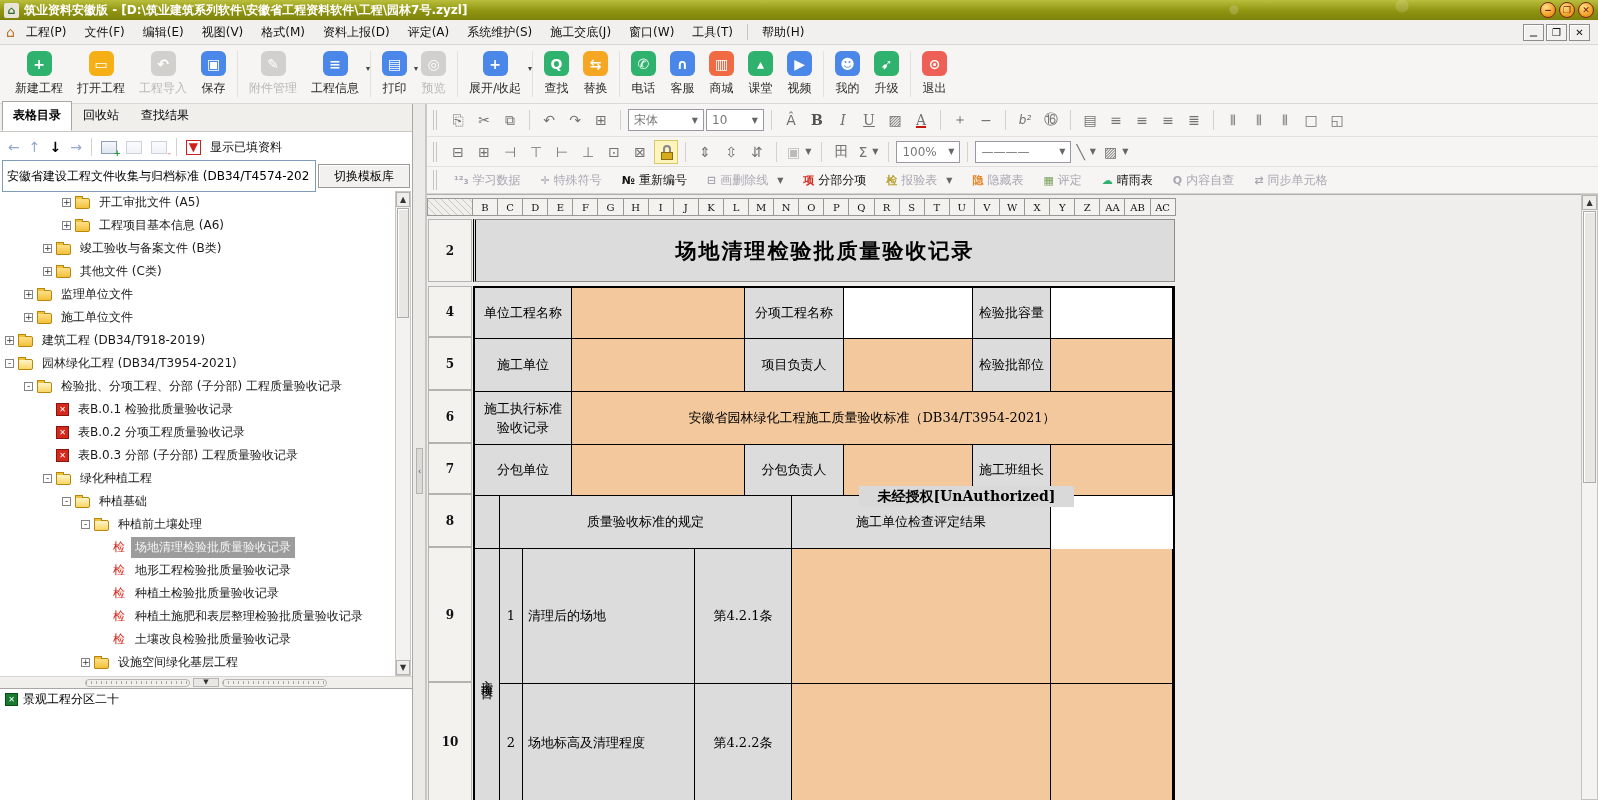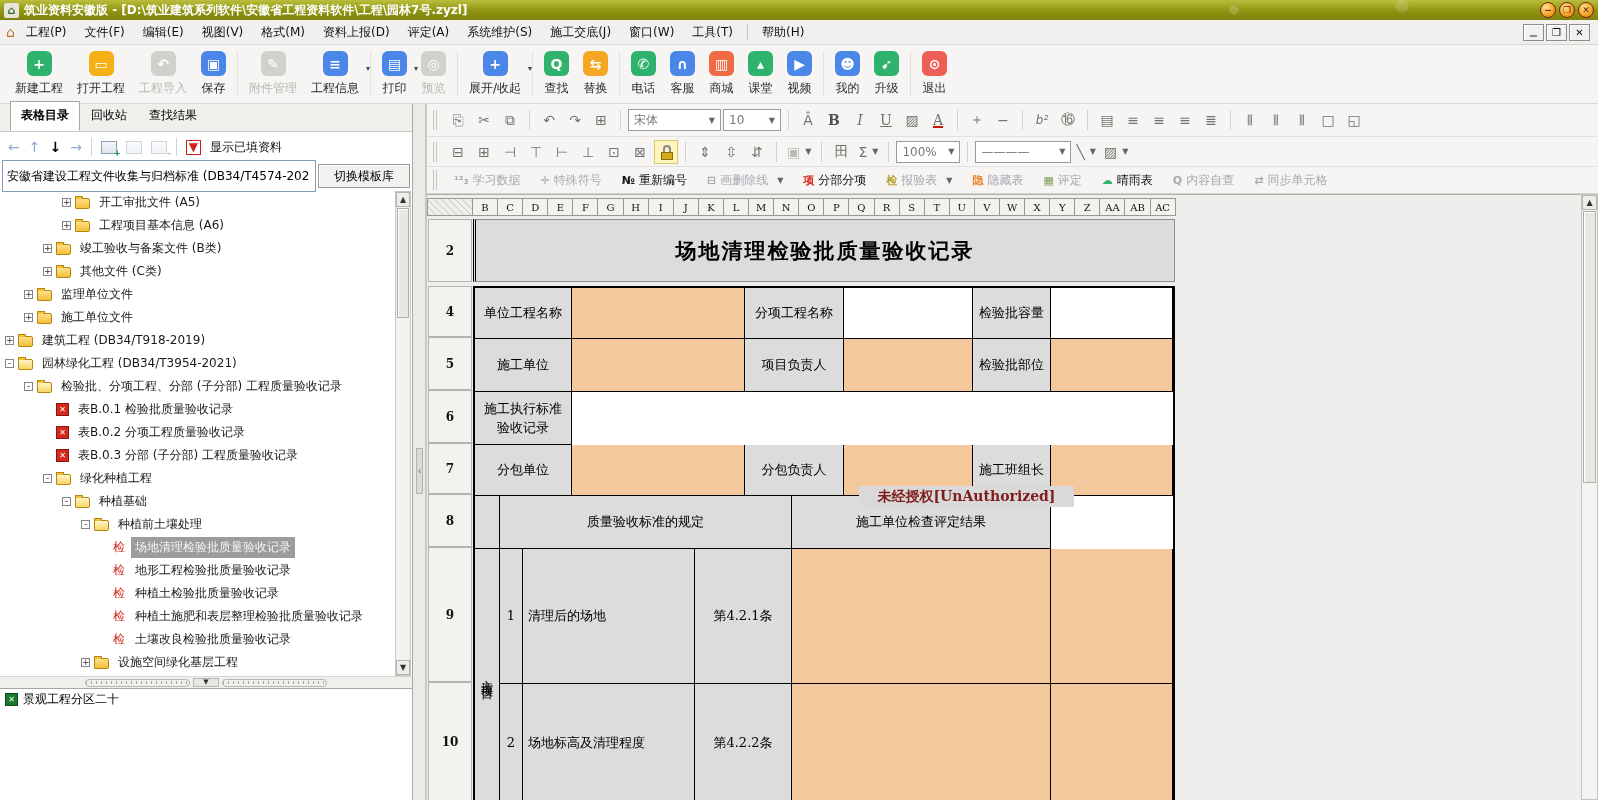--- a/index.html
+++ b/index.html
@@ -25,21 +25,21 @@
 .tb-group{display:flex;align-items:flex-start;gap:14px;padding:0 11px;}
 .tb-sep{width:1px;height:46px;background:#e3e1dd;}
 .tb-btn{display:flex;flex-direction:column;align-items:center;gap:4px;position:relative;}
 .tb-ico{width:25px;height:25px;border-radius:6px;color:#fff;font-size:14px;font-weight:bold;display:flex;align-items:center;justify-content:center;}
 .tb-lbl{font-size:12px;color:#2b2b2b;white-space:nowrap;}
 .tb-btn.disabled .tb-lbl{color:#bab8b4;}
 .tb-dd{position:absolute;right:-11px;top:13px;font-size:8px;color:#444;}
 
 
 #leftpanel{position:absolute;left:0;top:104px;width:413px;height:696px;background:#fff;border-right:1px solid #a9a7a3;}
-.lp-tabs{position:absolute;top:0;left:0;right:0;height:28px;background:#f0efec;border-bottom:1px solid #c9c7c3;display:flex;align-items:flex-end;padding-left:10px;font-size:12px;}
+.lp-tabs{position:absolute;top:0;left:0;right:0;height:28px;background:#f0efec;border-bottom:1px solid #c9c7c3;display:flex;align-items:flex-end;padding-left:2px;font-size:12px;}
 .lp-tab{padding:5px 10px 6px;border:1px solid transparent;white-space:nowrap;}
 .lp-tab.active{background:#fff;border:1px solid #a9a7a3;border-bottom-color:#fff;font-weight:bold;}
 .lp-nav{position:absolute;top:28px;left:0;right:0;height:30px;display:flex;align-items:center;gap:9px;padding:0 8px;}
 .nav-arrow{font-size:14px;color:#93a9cc;}
 .nav-arrow.active{color:#000;font-weight:bold;}
 .nav-sep{width:1px;height:18px;background:#d4d2ce;}
 .tbl-ico{width:16px;height:13px;border:1px solid #8fa0b4;background:linear-gradient(#f5f8fc,#dde5ef);position:relative;}
 .tbl-ico .badge{position:absolute;right:-5px;bottom:-5px;font-size:9px;font-weight:bold;}
 .tbl-ico.dim{opacity:.45;}
 .funnel{color:#cf2020;font-size:12px;border:1px solid #cf2020;width:15px;height:15px;line-height:13px;text-align:center;background:#fff;}
@@ -104,21 +104,21 @@
 .corner{width:46px;height:18px;border:1px solid #9a9896;background:#f0efec;background-image:repeating-linear-gradient(45deg,#c9c7c3 0 1px,transparent 1px 5px);flex:none;}
 .ch{width:25.1px;height:18px;border:1px solid #9a9896;border-left:none;background:#f3f2ef;font-family:"DejaVu Serif",serif;font-size:10px;display:flex;align-items:center;justify-content:center;flex:none;color:#111;}
 .rownum{position:absolute;left:1px;width:44px;display:flex;align-items:center;justify-content:center;font-family:"DejaVu Serif",serif;font-size:12px;font-weight:bold;background:#f3f2ef;border:1px solid #b5b3af;color:#111;}
 #rn2{top:24px;height:63px;}#rn4{top:91px;height:51px;}#rn5{top:142px;height:53px;}#rn6{top:195px;height:53px;}#rn7{top:248px;height:51px;}#rn8{top:299px;height:53px;}#rn9{top:352px;height:135px;}#rn10{top:487px;height:119px;}
 #title-row{position:absolute;left:46px;top:24px;width:702px;height:63px;background:#dcdcdc;border:1px solid #8f8d89;border-left:3px double #000;display:flex;align-items:center;justify-content:center;font-family:"DejaVu Serif",serif;font-size:21px;font-weight:bold;letter-spacing:2px;color:#000;}
 #form{position:absolute;left:46px;top:91px;width:702px;border:2px solid #000;display:grid;grid-template-columns:25px 23px 49px 123px 50px 47px 52px 129px 78px 122px;grid-template-rows:51px 53px 53px 51px 53px 135px 119px;background:#fff;}
 .c{border-right:1px solid #000;border-bottom:1px solid #000;display:flex;align-items:center;justify-content:center;text-align:center;font-family:"DejaVu Serif",serif;font-size:13px;line-height:1.5;white-space:pre-line;color:#000;overflow:hidden;}
 .g{background:#dcdcdc;}.o{background:#f2c89c;}.wt{background:#fff;}
 .left{justify-content:flex-start;text-align:left;padding-left:5px;}
 .vert{writing-mode:vertical-rl;text-orientation:upright;letter-spacing:3px;font-size:12px;}
-#watermark{position:absolute;left:432px;top:291px;width:215px;height:21px;background:#d9d9d9;display:flex;align-items:center;justify-content:center;font-family:"DejaVu Serif",serif;font-weight:bold;font-size:14px;color:#7f1d1d;z-index:5;}
+#watermark{position:absolute;left:432px;top:291px;width:215px;height:21px;background:#d9d9d9;display:flex;align-items:center;justify-content:center;font-family:"DejaVu Serif",serif;font-weight:bold;font-size:14px;color:#000000;z-index:5;}
 #sheet-vscroll{position:absolute;top:90px;right:0;width:17px;bottom:0;background:#f4f3f1;border:1px solid #c5c3bf;}
 </style>
 </head>
 <body>
 
 <div id="titlebar" data-name="title-bar">
   <div class="app-icon" data-name="app-icon">⌂</div>
   <span data-name="window-title">筑业资料安徽版 - [D:\筑业建筑系列软件\安徽省工程资料软件\工程\园林7号.zyzl]</span>
   <div class="tb-controls" data-name="window-controls">
     <div class="tb-ctrl" data-name="minimize-button">−</div>
@@ -416,21 +416,21 @@
   <div id="fmt1" class="fmt-row" data-name="format-toolbar-row1">
       <div class="grip" data-name="toolbar-grip"></div>
       <div class="f-btn" data-name="copy-button">⎘</div>
       <div class="f-btn" data-name="cut-button">✂</div>
       <div class="f-btn" data-name="paste-button">⧉</div>
       <div class="f-sep" data-name="toolbar-separator"></div>
       <div class="f-btn" data-name="undo-button">↶</div>
       <div class="f-btn" data-name="redo-button">↷</div>
       <div class="f-btn" data-name="paste-format-button">⊞</div>
       <div class="f-sep" data-name="toolbar-separator"></div>
-      <div class="f-combo" data-name="font-name-select" style="width: 93px;">
+      <div class="f-combo" data-name="font-name-select" style="width: 76px;">
         <span data-name="font-name-value">宋体</span>
         <span class="f-dd" data-name="dropdown-arrow-icon">▼</span>
       </div>
       <div class="f-combo" data-name="font-size-select" style="width: 58px;">
         <span data-name="font-size-value">10</span>
         <span class="f-dd" data-name="dropdown-arrow-icon">▼</span>
       </div>
       <div class="f-sep" data-name="toolbar-separator"></div>
       <div class="f-btn" data-name="wordart-button">Â</div>
       <div class="f-btn" data-name="bold-button">B</div>
@@ -597,20 +597,21 @@
 
       <div class="c g" style="grid-area:2/1/3/4" data-name="builder-label-cell">施工单位</div>
       <div class="c o" style="grid-area:2/4/3/6" data-name="builder-value-cell"></div>
       <div class="c g" style="grid-area:2/6/3/8" data-name="project-leader-label-cell">项目负责人</div>
       <div class="c o" style="grid-area:2/8/3/9" data-name="project-leader-value-cell"></div>
       <div class="c g" style="grid-area:2/9/3/10" data-name="batch-part-label-cell">检验批部位</div>
       <div class="c o" style="grid-area:2/10/3/11" data-name="batch-part-value-cell"></div>
 
       <div class="c g" style="grid-area:3/1/4/4" data-name="standard-label-cell">施工执行标准
 验收记录</div>
+      <div class="c o" style="grid-area:3/4/4/11" data-name="standard-value-cell">安徽省园林绿化工程施工质量验收标准（DB34/T3954-2021）</div>
 
       <div class="c g" style="grid-area:4/1/5/4" data-name="subcontract-label-cell">分包单位</div>
       <div class="c o" style="grid-area:4/4/5/6" data-name="subcontract-value-cell"></div>
       <div class="c g" style="grid-area:4/6/5/8" data-name="subcontract-leader-label-cell">分包负责人</div>
       <div class="c o" style="grid-area:4/8/5/9" data-name="subcontract-leader-value-cell"></div>
       <div class="c g" style="grid-area:4/9/5/10" data-name="crew-leader-label-cell">施工班组长</div>
       <div class="c o" style="grid-area:4/10/5/11" data-name="crew-leader-value-cell"></div>
 
       <div class="c g" style="grid-area:5/1/6/2" data-name="header-spacer-cell"></div>
       <div class="c g" style="grid-area:5/2/6/7" data-name="quality-standard-header-cell">质量验收标准的规定</div>

